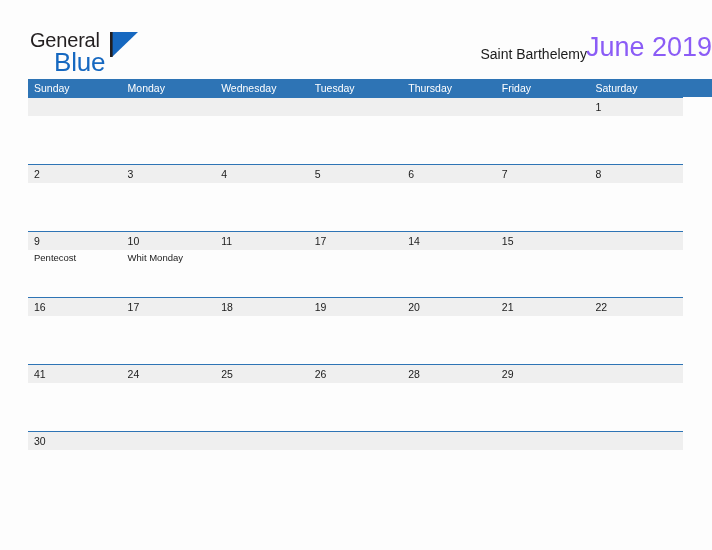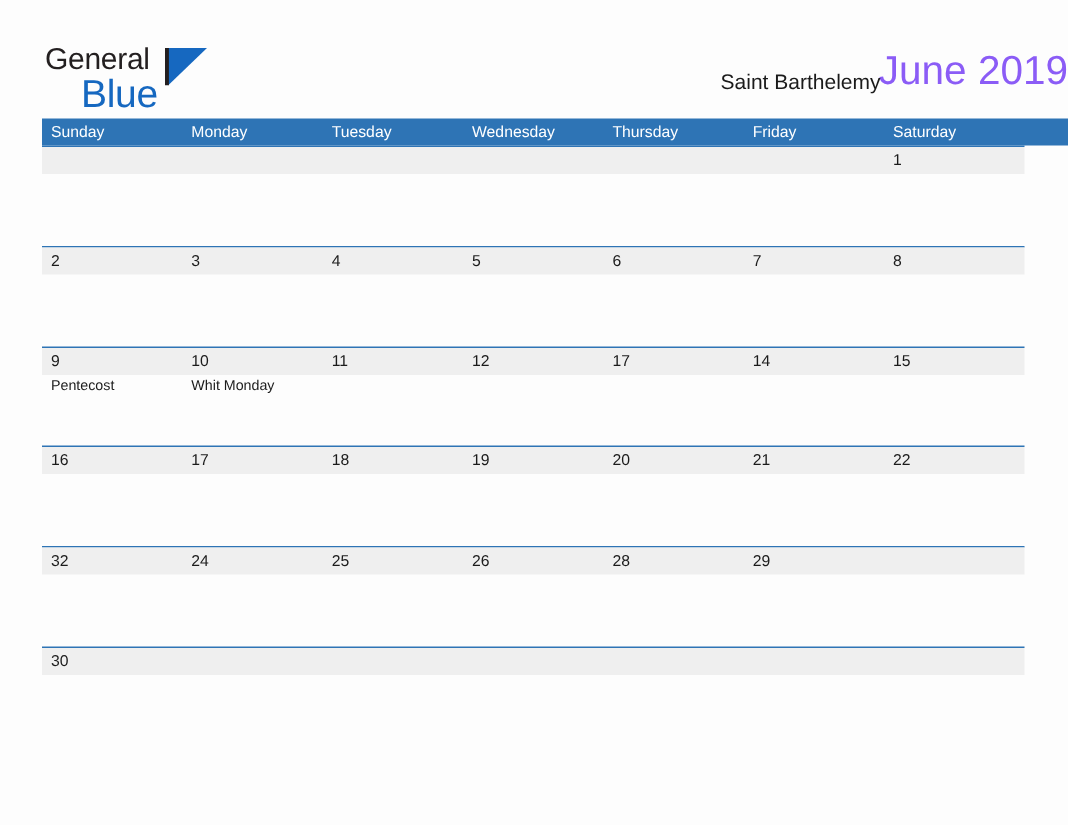--- a/index.html
+++ b/index.html
@@ -184,22 +184,22 @@
   <h1 class="month-title">June 2019</h1>
 
   <div class="location">Saint Barthelemy</div>
 </div>
 
 <div class="calendar">
 
   <div class="weekday-header">
     <div class="weekday-cell">Sunday</div>
     <div class="weekday-cell">Monday</div>
+    <div class="weekday-cell">Wednesday</div>
     <div class="weekday-cell">Tuesday</div>
-    <div class="weekday-cell">Wednesday</div>
     <div class="weekday-cell">Thursday</div>
     <div class="weekday-cell">Friday</div>
     <div class="weekday-cell">Saturday</div>
   </div>
 
   <div class="week-row">
     <div class="day-band">
       <div class="day-band-cell"></div>
       <div class="day-band-cell"></div>
       <div class="day-band-cell"></div>
@@ -238,21 +238,20 @@
       <div class="event-cell"></div>
       <div class="event-cell"></div>
     </div>
   </div>
 
   <div class="week-row">
     <div class="day-band">
       <div class="day-band-cell">9</div>
       <div class="day-band-cell">10</div>
       <div class="day-band-cell">11</div>
-      <div class="day-band-cell">12</div>
       <div class="day-band-cell">17</div>
       <div class="day-band-cell">14</div>
       <div class="day-band-cell">15</div>
     </div>
     <div class="event-band">
       <div class="event-cell">Pentecost</div>
       <div class="event-cell">Whit Monday</div>
       <div class="event-cell"></div>
       <div class="event-cell"></div>
       <div class="event-cell"></div>
@@ -277,21 +276,21 @@
       <div class="event-cell"></div>
       <div class="event-cell"></div>
       <div class="event-cell"></div>
       <div class="event-cell"></div>
       <div class="event-cell"></div>
     </div>
   </div>
 
   <div class="week-row">
     <div class="day-band">
-      <div class="day-band-cell">32</div>
+      <div class="day-band-cell">41</div>
       <div class="day-band-cell">24</div>
       <div class="day-band-cell">25</div>
       <div class="day-band-cell">26</div>
       <div class="day-band-cell">28</div>
       <div class="day-band-cell">29</div>
     </div>
     <div class="event-band">
       <div class="event-cell"></div>
       <div class="event-cell"></div>
       <div class="event-cell"></div>

